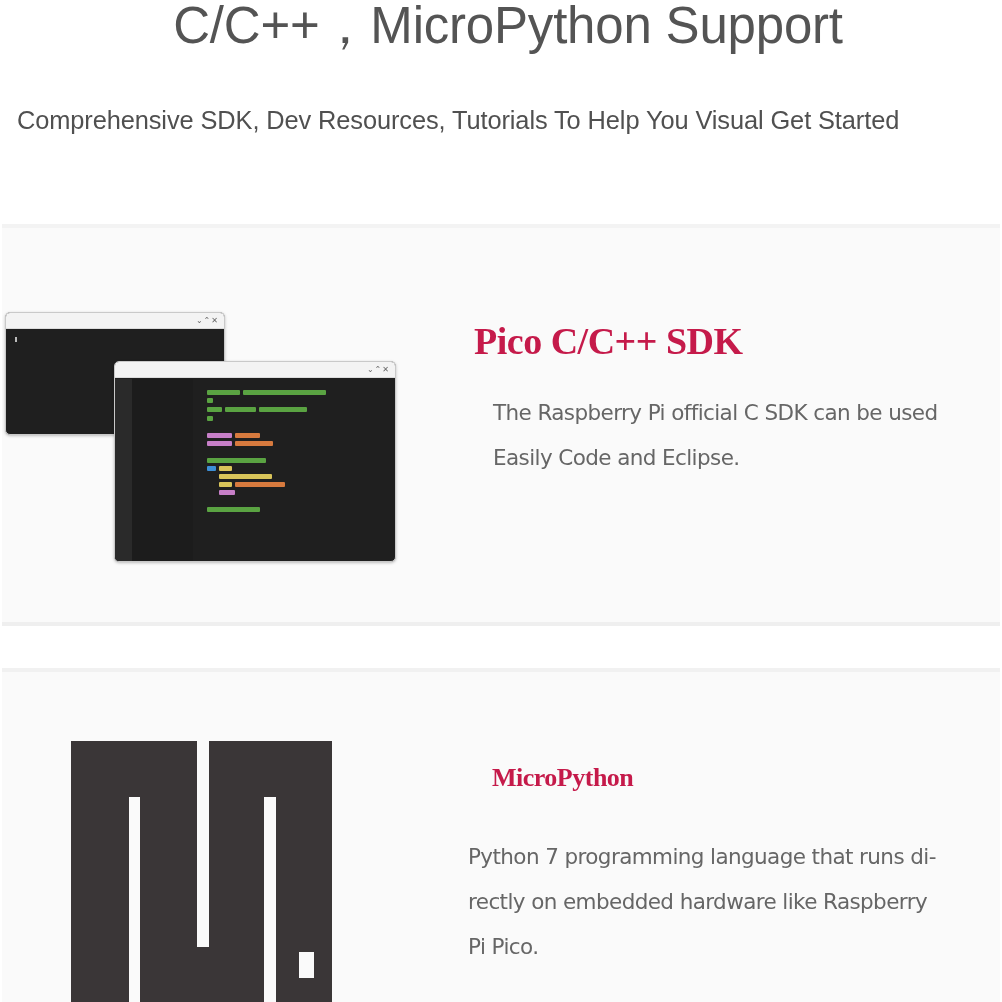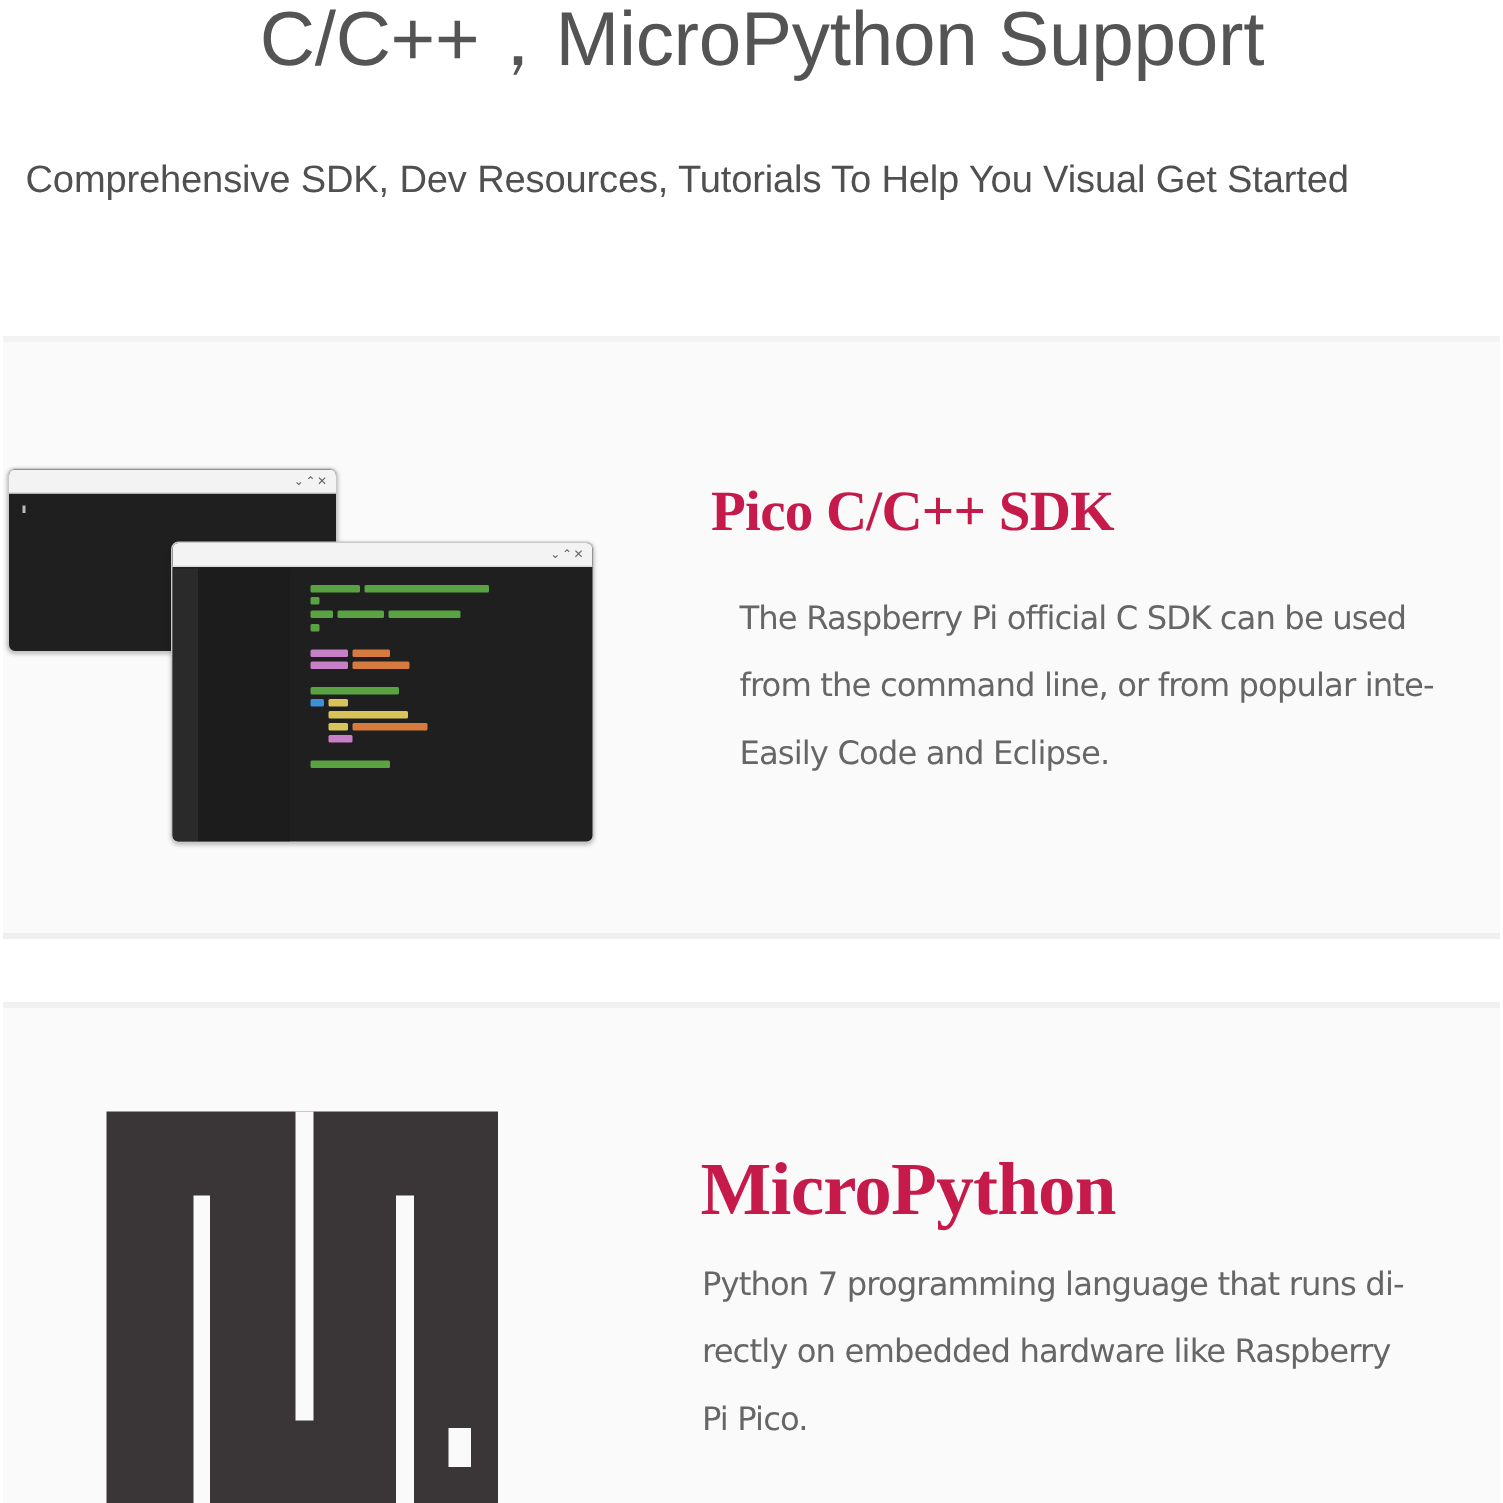--- a/index.html
+++ b/index.html
@@ -29,21 +29,21 @@
       color: #c51a4a; white-space: nowrap; letter-spacing: -0.5px;
     }
     .card-body {
       position: absolute; font-family: "DejaVu Sans", sans-serif; color: #666;
       font-size: 21.5px; line-height: 45px; white-space: nowrap; letter-spacing: -0.6px;
     }
     .card-body span { display: block; }
 
     .c1-heading { left: 472px; top: 91px; font-size: 38px; }
     .c1-body { left: 491px; top: 162px; }
-    .c2-heading { left: 465px; top: 91px; font-size: 50px; }
+    .c2-heading { left: 490px; top: 91px; font-size: 26px; }
     .c2-body { left: 466px; top: 162px; }
 
     
     .win {
       position: absolute; background: #1f1f1f; border: 1.5px solid #c9c9c9;
       border-radius: 5px; overflow: hidden; box-shadow: 0 1px 3px rgba(0,0,0,0.25);
     }
     .win-titlebar {
       position: absolute; left: 0; top: 0; right: 0; height: 16px; background: #f3f3f3;
       border-bottom: 1px solid #dcdcdc;
@@ -113,21 +113,20 @@
       <div class="bar yellow" style="left:104px;top:120px;width:13px;"></div>
       <div class="bar orange" style="left:120px;top:120px;width:50px;"></div>
       <div class="bar pink" style="left:104px;top:128px;width:16px;"></div>
       <div class="bar green" style="left:92px;top:145px;width:53px;"></div>
     </div>
   </div>
 
   <h2 class="card-heading c1-heading">Pico C/C++ SDK</h2>
   <p class="card-body c1-body">
     <span>The Raspberry Pi official C SDK can be used</span>
-    <span>from the command line, or from popular inte-</span>
     <span>Easily Code and Eclipse.</span>
   </p>
 </section>
 
 <section class="card card-2">
   <div class="mp-logo">
 
     <div class="mp-slot" style="left:126px;top:0;width:12px;height:206px;"></div>
 
     <div class="mp-slot" style="left:58px;top:56px;width:11px;height:220px;"></div>

